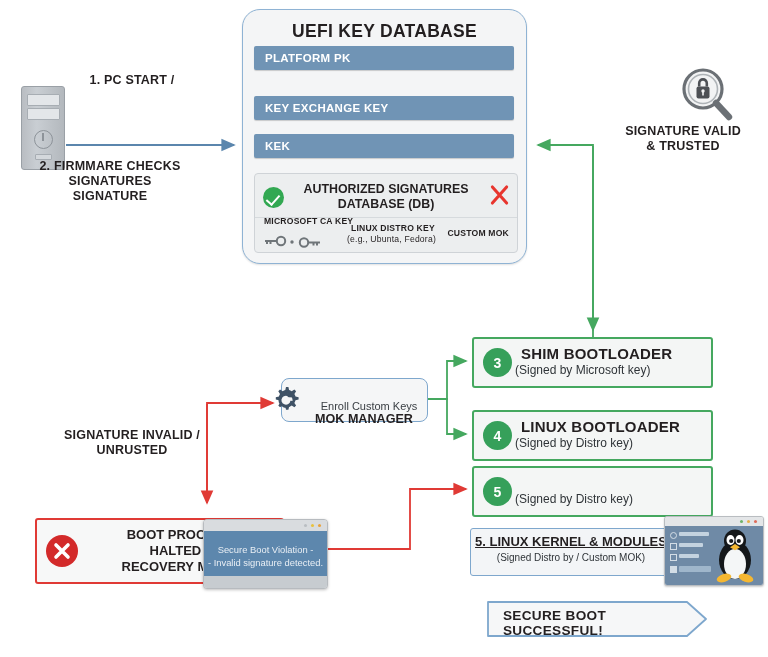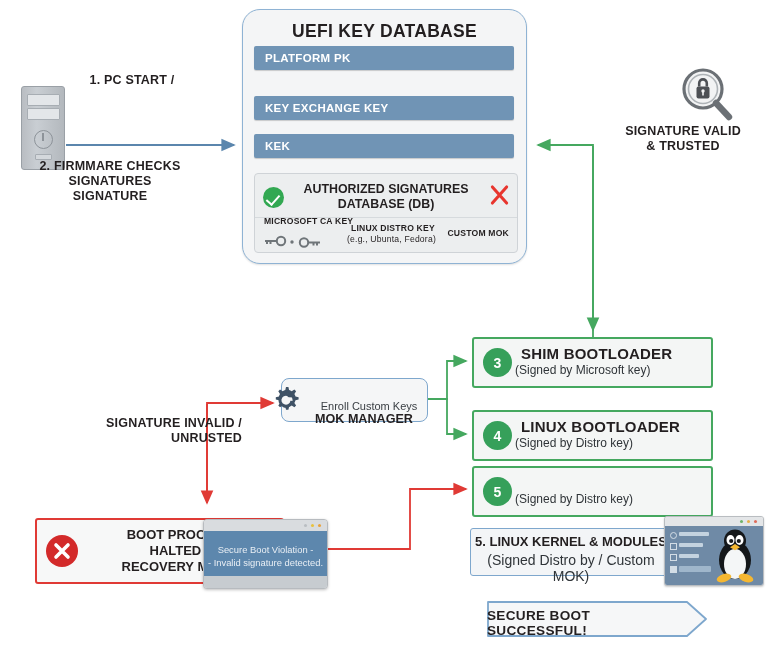--- a/index.html
+++ b/index.html
@@ -51,21 +51,21 @@
   #kl-mok{right:8px;top:54px;}
   #keys-svg{position:absolute;left:8px;top:60px;width:80px;height:14px;}
 
   
   #wires{position:absolute;left:0;top:0;width:768px;height:657px;pointer-events:none;}
 
   
   #lbl-pcstart{left:62px;top:73px;width:140px;}
   #lbl-fwchecks{left:20px;top:159px;width:180px;}
   #lbl-sigvalid{left:608px;top:124px;width:150px;}
-  #lbl-siginvalid{left:22px;top:416px;width:220px;text-align:right;}
+  #lbl-siginvalid{left:22px;top:428px;width:220px;}
 
   
   #mok-box{left:281px;top:378px;width:145px;height:42px;background:#f5f6f7;
            border:1.6px solid #7ea7cd;border-radius:8px;}
   #mok-title{position:absolute;left:33px;top:5px;width:108px;font-size:12.6px;font-weight:bold;margin-top:28px;}
   #mok-sub{position:absolute;left:31px;top:21px;width:112px;text-align:center;font-size:11px;color:#3b4045;}
   #mok-gear{position:absolute;left:-12px;top:5px;width:32px;height:32px;}
 
   
   .stage{position:absolute;left:472px;width:237px;height:47px;background:#f4f6f5;
@@ -73,22 +73,22 @@
   #stage3{top:337px;} #stage4{top:410px;} #stage5{top:466px;}
   .stage-num{position:absolute;left:9px;top:9px;width:29px;height:29px;border-radius:50%;
              background:#36a05a;color:#fff;font-size:14px;font-weight:bold;
              display:flex;align-items:center;justify-content:center;}
   .stage-title{position:absolute;left:47px;top:6px;font-size:15px;font-weight:bold;letter-spacing:.2px;}
   .stage-sub{position:absolute;left:41px;top:24px;font-size:12px;color:#2f3438;}
 
   
   #kernel-box{left:470px;top:528px;width:200px;height:46px;background:#f3f5f7;
               border:1.8px solid #7ea7cd;border-radius:3px;}
-  #kernel-title{position:absolute;left:0;top:5px;width:100%;text-align:center;font-size:13px;font-weight:bold;}
-  #kernel-sub{position:absolute;left:0;top:23px;width:100%;text-align:center;font-size:14px;color:#2f3438;}
+  #kernel-title{position:absolute;left:0;top:5px;width:100%;text-align:center;font-size:13px;font-weight:bold;text-decoration:underline;}
+  #kernel-sub{position:absolute;left:0;top:23px;width:100%;text-align:center;font-size:10px;color:#2f3438;}
   
   #tux-win{left:664px;top:516px;width:98px;height:68px;background:#f1f2f3;
            border:1px solid #b9bdc1;border-radius:3px;overflow:hidden;box-shadow:0 1px 2px rgba(0,0,0,.2);}
   .winbar{position:absolute;left:0;top:0;width:100%;height:9px;background:#e4e6e8;border-bottom:1px solid #c9cdd1;}
   .wdot{position:absolute;top:3px;width:3px;height:3px;border-radius:50%;}
   #tux-body{position:absolute;left:0;top:9px;width:100%;height:59px;background:#6f8aa6;}
   .tuxrow{position:absolute;left:5px;height:4px;background:#c4d3e0;border-radius:1px;}
   .tuxico{position:absolute;left:5px;width:5px;height:5px;border:1px solid #d3dde6;}
 
   
@@ -98,21 +98,21 @@
   
   #viol-win{left:203px;top:510px;width:123px;height:68px;background:#eef0f1;border:1px solid #b7bbbf;
             border-radius:4px;overflow:hidden;box-shadow:0 1px 3px rgba(0,0,0,.25);margin-top:9px;}
   #viol-bar{position:absolute;left:0;top:0;width:100%;height:11px;background:#d9dcdf;border-bottom:1px solid #c3c7cb;}
   #viol-body{position:absolute;left:0;top:11px;width:100%;height:45px;background:#5d87ad;}
   #viol-foot{position:absolute;left:0;bottom:0;width:100%;height:12px;background:#c7ccd0;}
   .viol-line{position:absolute;width:100%;text-align:center;color:#e8eef4;font-size:9.4px;}
 
   
   #success{left:487px;top:601px;width:222px;height:36px;}
-  #success-txt{position:absolute;left:0;top:0;width:198px;height:44px;display:flex;align-items:center;
+  #success-txt{position:absolute;left:16px;top:0;width:198px;height:44px;display:flex;align-items:center;
                justify-content:center;font-size:13.6px;font-weight:bold;letter-spacing:.3px;}
 </style>
 </head>
 <body>
 
 <svg id="wires" viewBox="0 0 768 657" xmlns="http://www.w3.org/2000/svg">
   <defs>
     <marker id="ab" markerWidth="9" markerHeight="9" refX="7" refY="4.5" orient="auto">
       <path d="M0,1 L8,4.5 L0,8 z" fill="#5b86ad"></path>
     </marker>

